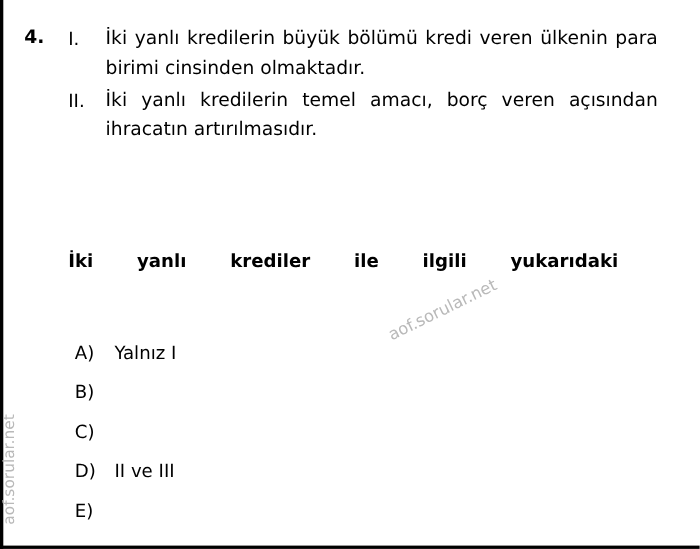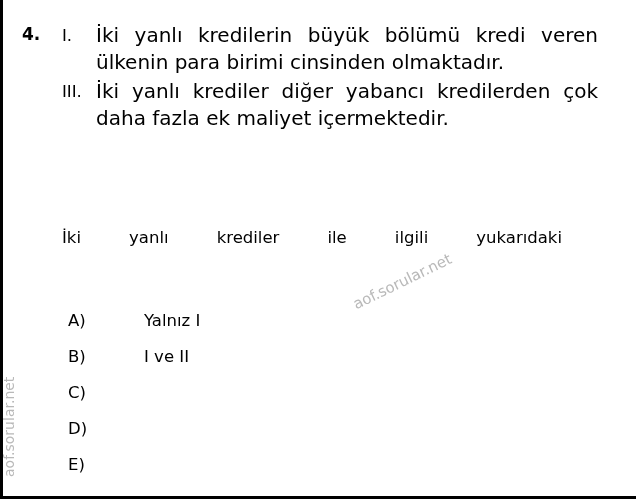--- a/index.html
+++ b/index.html
@@ -66,35 +66,35 @@
     margin-bottom: 2px;
   }
   .stmt-label {
     width: 34px;
     flex: 0 0 34px;
     font-size: 16.5px;
     line-height: 27px;
   }
   .stmt-text {
     flex: 1 1 auto;
-    font-size: 20px;
+    font-size: 17px;
     line-height: 27px;
     text-align: justify;
     text-justify: inter-word;
     padding-right: 18px;
   }
 
   
   .prompt {
     position: absolute;
     left: 62px;
     top: 224px;
     width: 500px;
     font-size: 16.5px;
-    font-weight: normal;
+    font-weight: bold;
     line-height: 28px;
     text-align: justify;
     text-justify: inter-word;
   }
   .prompt .line1 {
     display: block;
     text-align: justify;
     text-align-last: justify;
   }
 
@@ -112,21 +112,20 @@
   }
   .opt-label {
     width: 36px;
     flex: 0 0 36px;
     font-size: 16.5px;
     line-height: 36px;
   }
   .opt-text {
     font-size: 16.5px;
     line-height: 36px;
-    margin-left: 40px;
   }
 
   
   .wm {
     position: absolute;
     color: #b9b9b9;
     font-size: 15px;
     font-family: "DejaVu Sans", sans-serif;
     user-select: none;
     pointer-events: none;
@@ -155,43 +154,43 @@
   <div class="bottom-rule"></div>
 
   <div class="q-number">4.</div>
 
   <div class="statements">
     <div class="stmt">
       <div class="stmt-label">I.</div>
       <div class="stmt-text">İki yanlı kredilerin büyük bölümü kredi veren ülkenin para birimi cinsinden olmaktadır.</div>
     </div>
     <div class="stmt">
-      <div class="stmt-label">III.</div>
-      <div class="stmt-text">İki yanlı krediler diğer yabancı kredilerden çok daha fazla ek maliyet içermektedir.</div>
+      <div class="stmt-label">II.</div>
+      <div class="stmt-text">İki yanlı kredilerin temel amacı, borç veren açısından ihracatın artırılmasıdır.</div>
     </div>
   </div>
 
   <div class="prompt">
     <span class="line1">İki yanlı krediler ile ilgili yukarıdaki</span>
   </div>
 
   <div class="options">
     <div class="option">
       <div class="opt-label">A)</div>
       <div class="opt-text">Yalnız I</div>
     </div>
     <div class="option">
       <div class="opt-label">B)</div>
-      <div class="opt-text">I ve II</div>
     </div>
     <div class="option">
       <div class="opt-label">C)</div>
     </div>
     <div class="option">
       <div class="opt-label">D)</div>
+      <div class="opt-text">II ve III</div>
     </div>
     <div class="option">
       <div class="opt-label">E)</div>
     </div>
   </div>
 
   <div class="wm wm-main">aof.sorular.net</div>
   <div class="wm wm-side">aof.sorular.net</div>
 
 </div>

